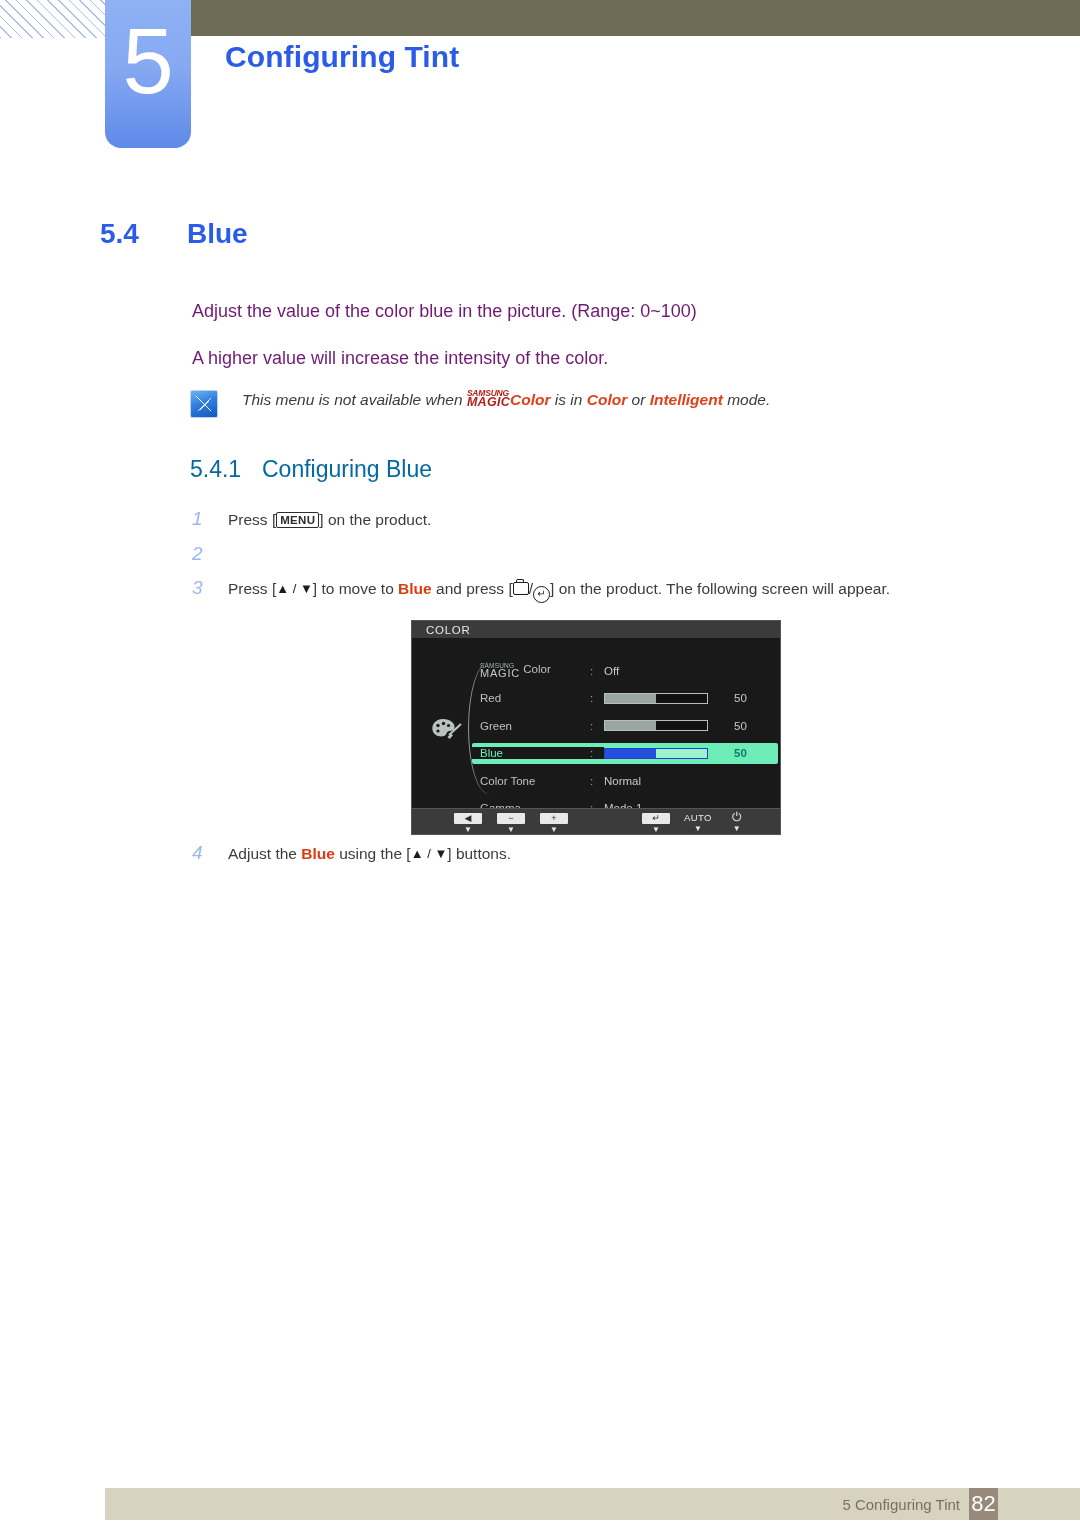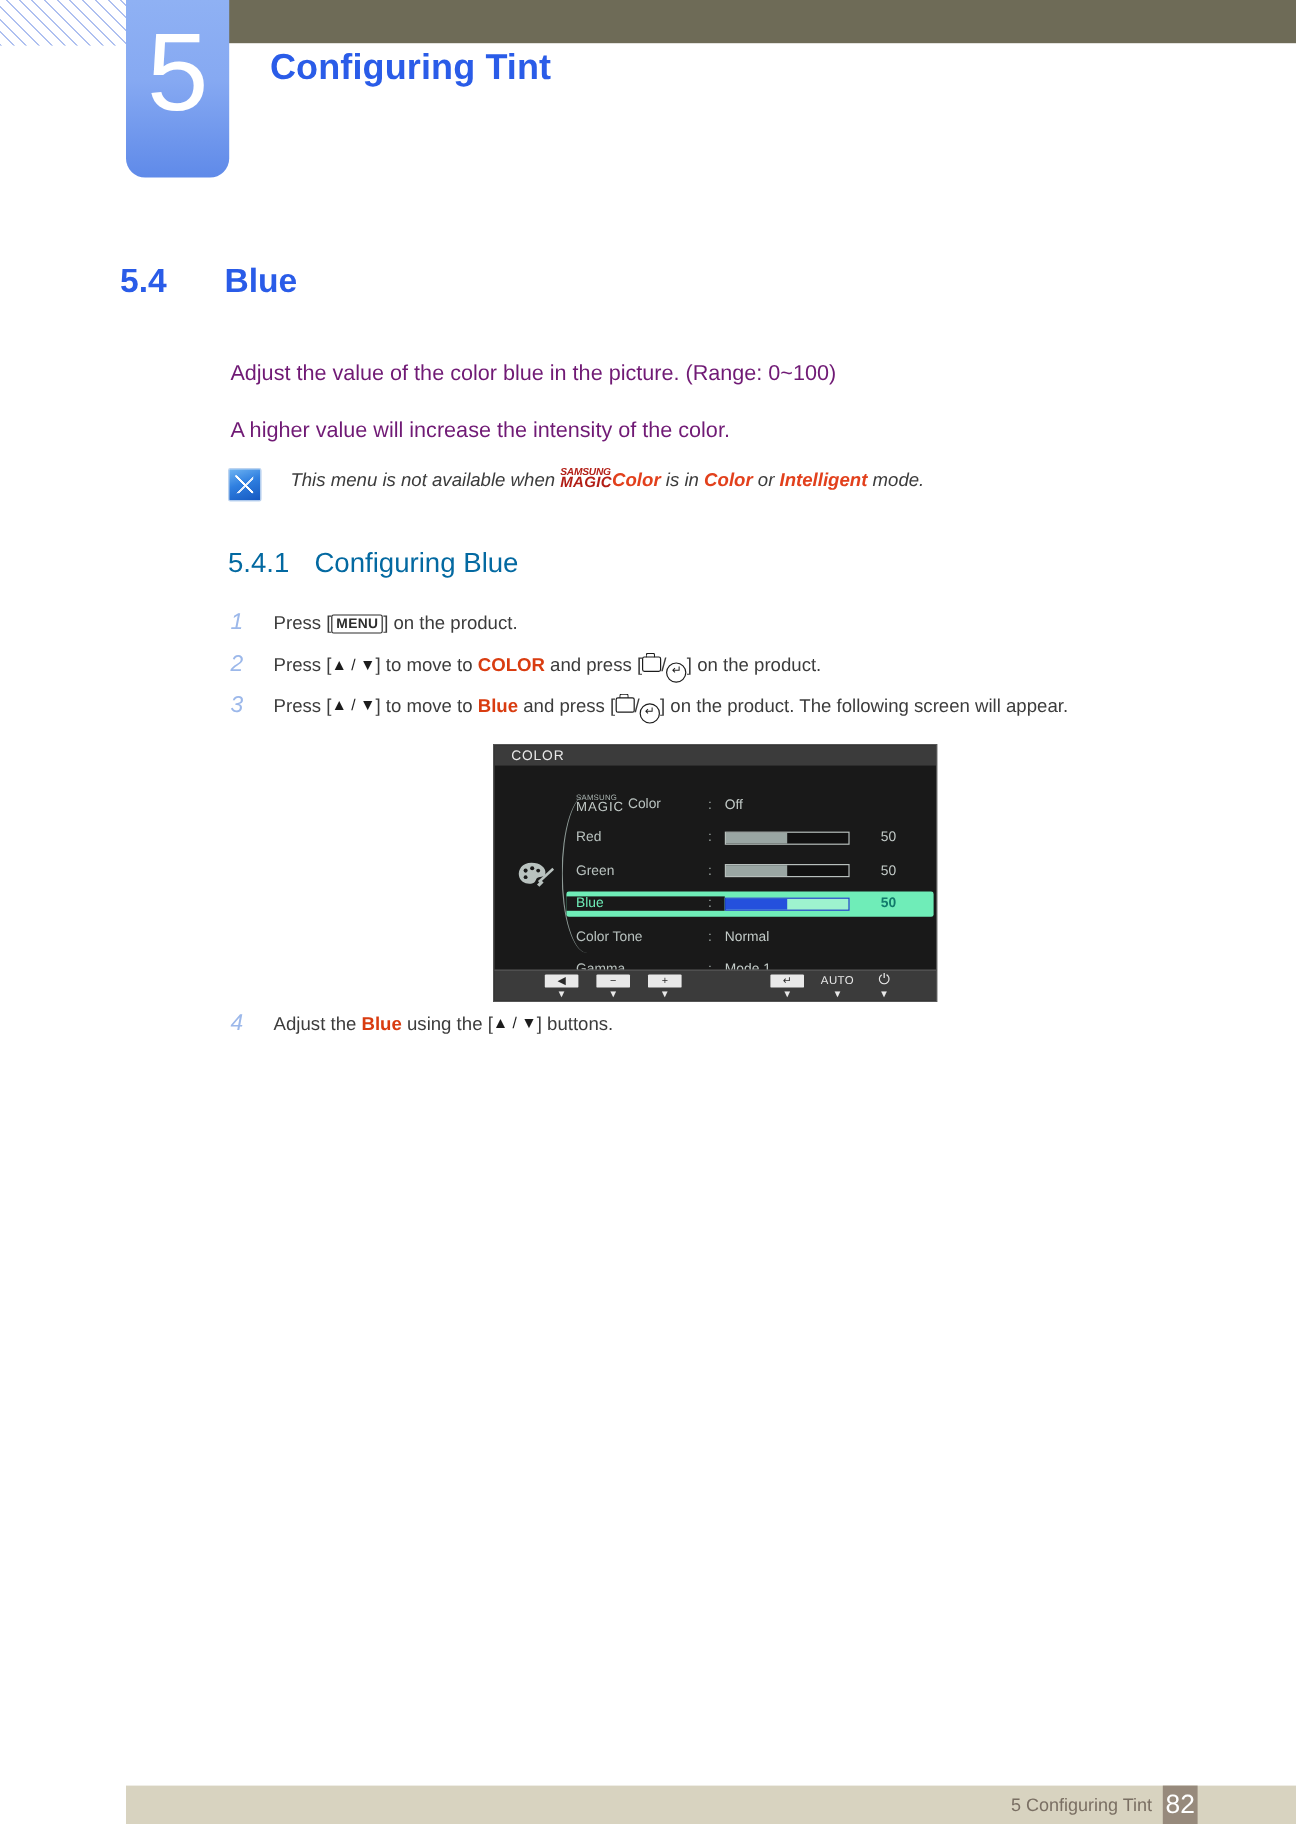--- a/index.html
+++ b/index.html
@@ -239,25 +239,20 @@
 
 <div class="step s1">
   <span class="step-n">1</span>
   <span>
     <span>Press [</span><span class="key">MENU</span><span>] on the product.</span>
   </span>
 </div>
 
 <div class="step s2">
   <span class="step-n">2</span>
-  <span>
-    <span>Press [</span><span class="glyph">▲ / ▼</span><span>] to move to</span>
-    <span class="redb">COLOR</span>
-    <span>and press [</span><span class="folder"></span><span>/</span><span class="ret">↵</span><span>] on the product.</span>
-  </span>
 </div>
 
 <div class="step s3">
   <span class="step-n">3</span>
   <span>
     <span>Press [</span><span class="glyph">▲ / ▼</span><span>] to move to</span>
     <span class="redb">Blue</span>
     <span>and press [</span><span class="folder"></span><span>/</span><span class="ret">↵</span><span>] on the product. The following screen will appear.</span>
   </span>
 </div>

